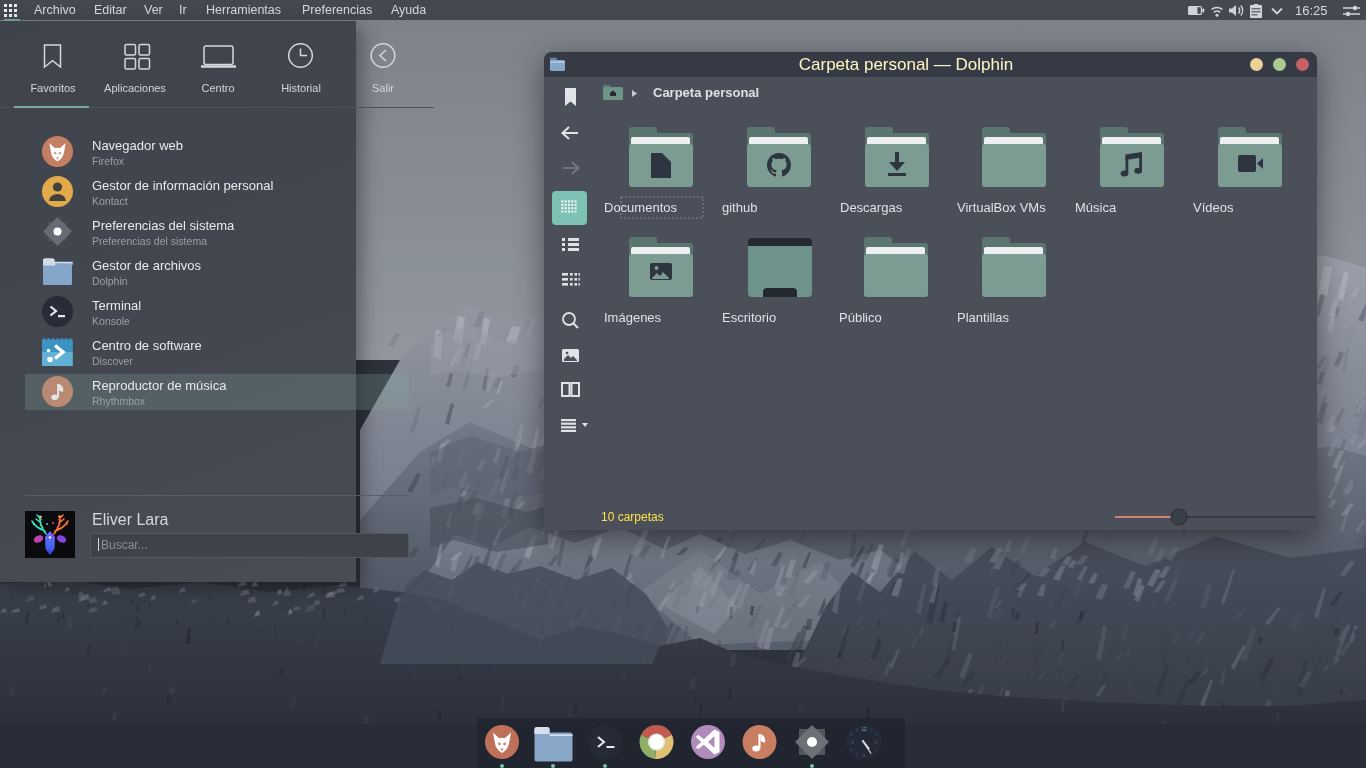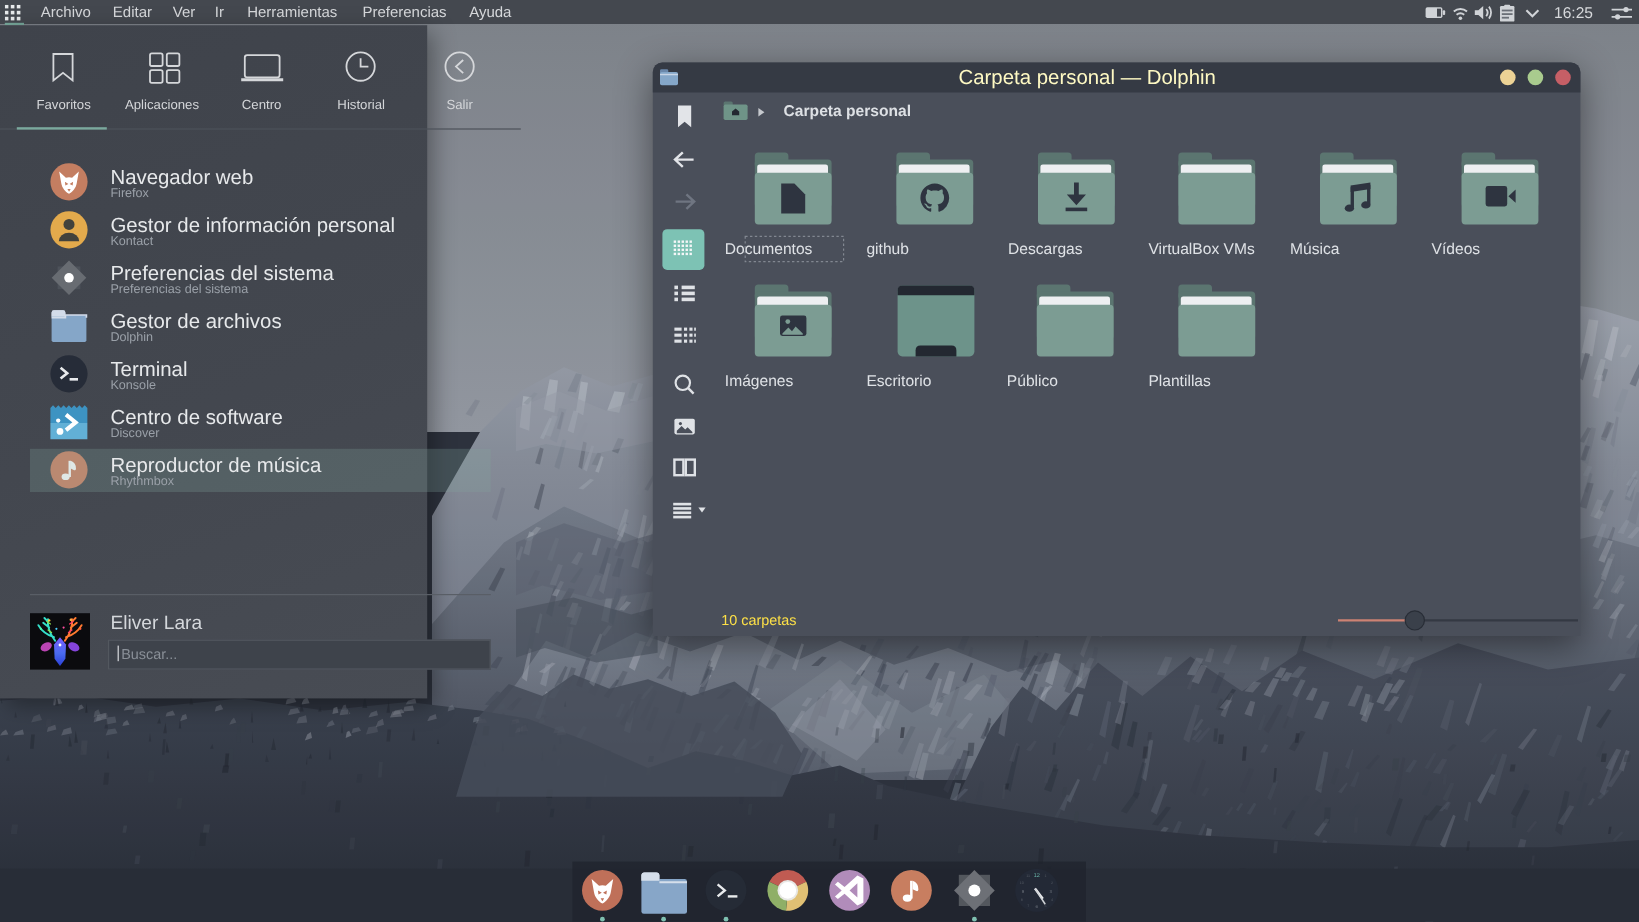--- a/index.html
+++ b/index.html
@@ -7,21 +7,21 @@
 .abs{position:absolute}
 
 #topbar{position:absolute;top:0;left:0;width:1366px;height:20px;background:#44484f;color:#d6d8db;font-size:12.5px}
 #topbar .mi{position:absolute;top:0;height:21px;line-height:21px}
 
 #panel{position:absolute;top:21px;left:0;width:356px;height:561px;background:linear-gradient(160deg,#3f434b 0%,#43474f 55%,#484c54 100%);box-shadow:6px 6px 18px rgba(0,0,0,0.35)}
 .tab{position:absolute;width:80px;text-align:center;color:#d4d6d9;font-size:11px}
 .tabrow-line{position:absolute;left:0;top:86px;width:434px;height:1px;background:#4d525a}
 .tabrow-accent{position:absolute;left:14px;top:85px;width:75px;height:2px;background:#7ba99d}
 .row{position:absolute;left:0;width:434px;height:40px}
-.row .t1{position:absolute;left:92px;top:3px;font-size:17px;color:#e7e9eb}
+.row .t1{position:absolute;left:92px;top:3px;font-size:13px;color:#e7e9eb}
 .row .t2{position:absolute;left:92px;top:19.5px;font-size:10.5px;color:#9aa0a8}
 #hl{position:absolute;left:25px;top:353px;width:384px;height:36px;background:rgba(133,166,160,.26)}
 #usep{position:absolute;left:25px;top:474px;width:384px;height:1px;background:#595e66}
 #uname{position:absolute;left:92px;top:490px;font-size:16px;color:#d4d7db}
 #search{position:absolute;left:90px;top:512px;width:319px;height:25px;background:#3e434b;border:1px solid #53585f;color:#8a9098;font-size:12px;line-height:23px;padding-left:7px}
 
 #win{position:absolute;left:544px;top:52px;width:773px;height:478px;background:#4a4f5a;border-radius:8px 8px 0 0;box-shadow:0 8px 30px rgba(0,0,0,.45)}
 #titlebar{position:absolute;left:0;top:0;width:773px;height:25px;background:#353a44;border-radius:8px 8px 0 0}
 #title{position:absolute;left:0;top:0;width:724px;height:25px;line-height:25px;text-align:center;color:#fef9c3;font-size:17px}
 .wbtn{position:absolute;top:6px;width:13px;height:13px;border-radius:50%}

